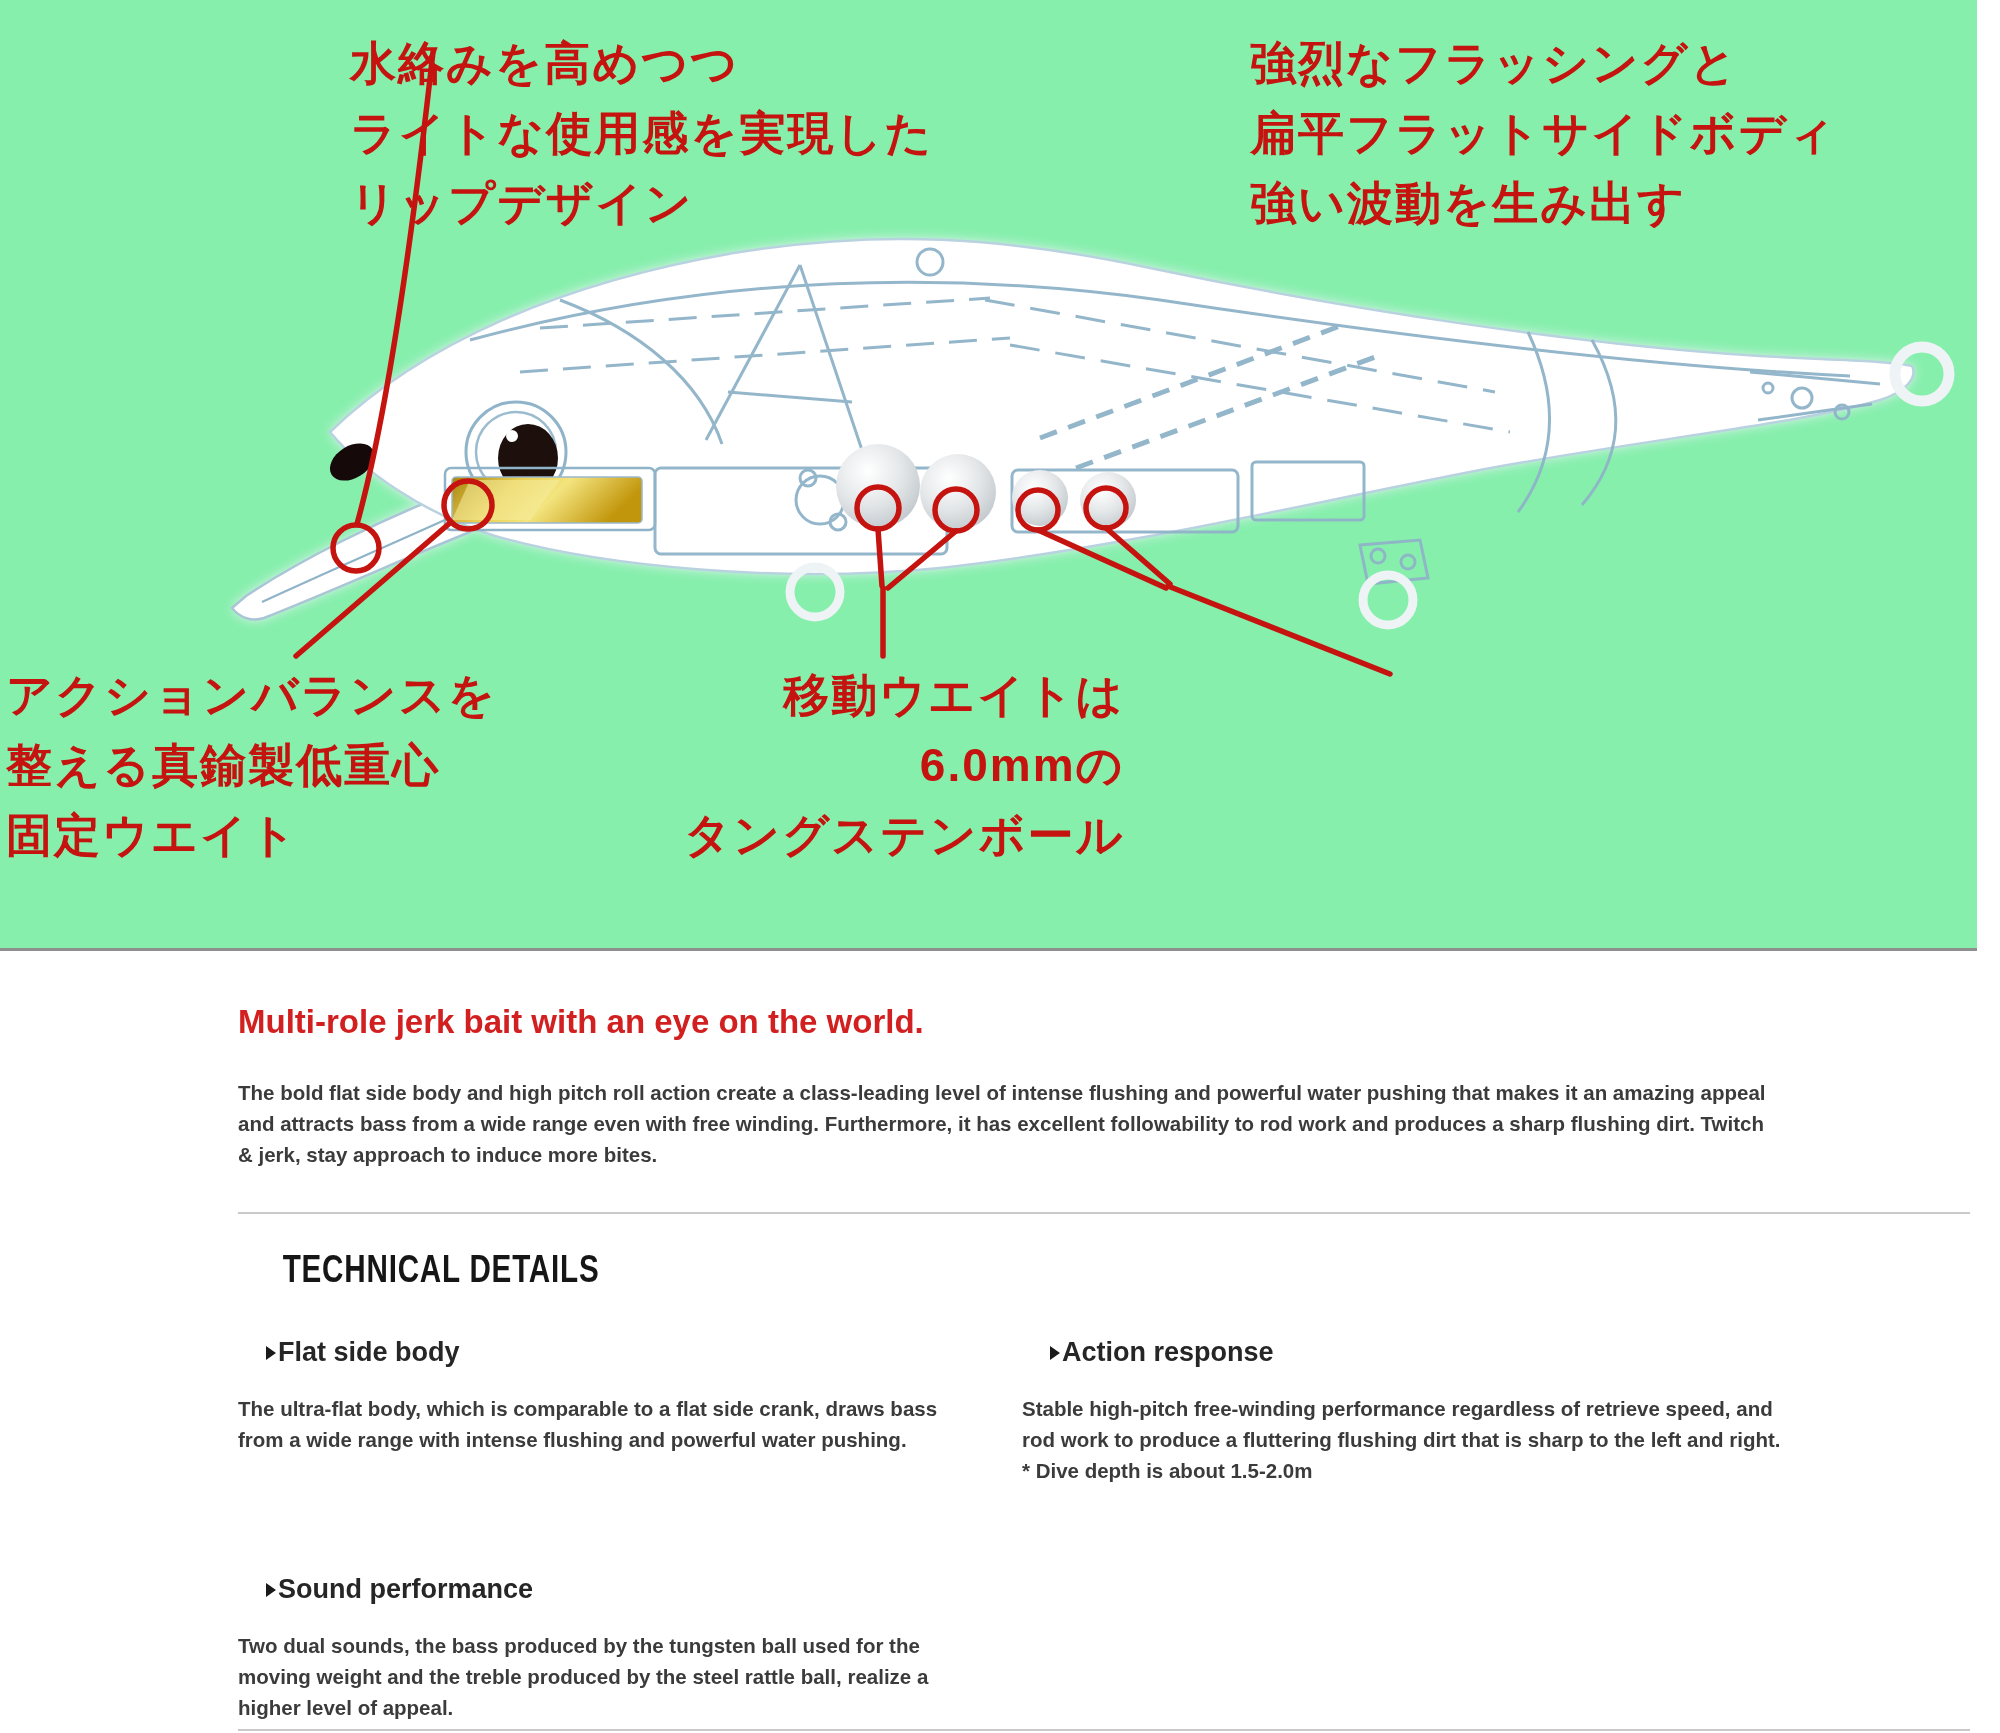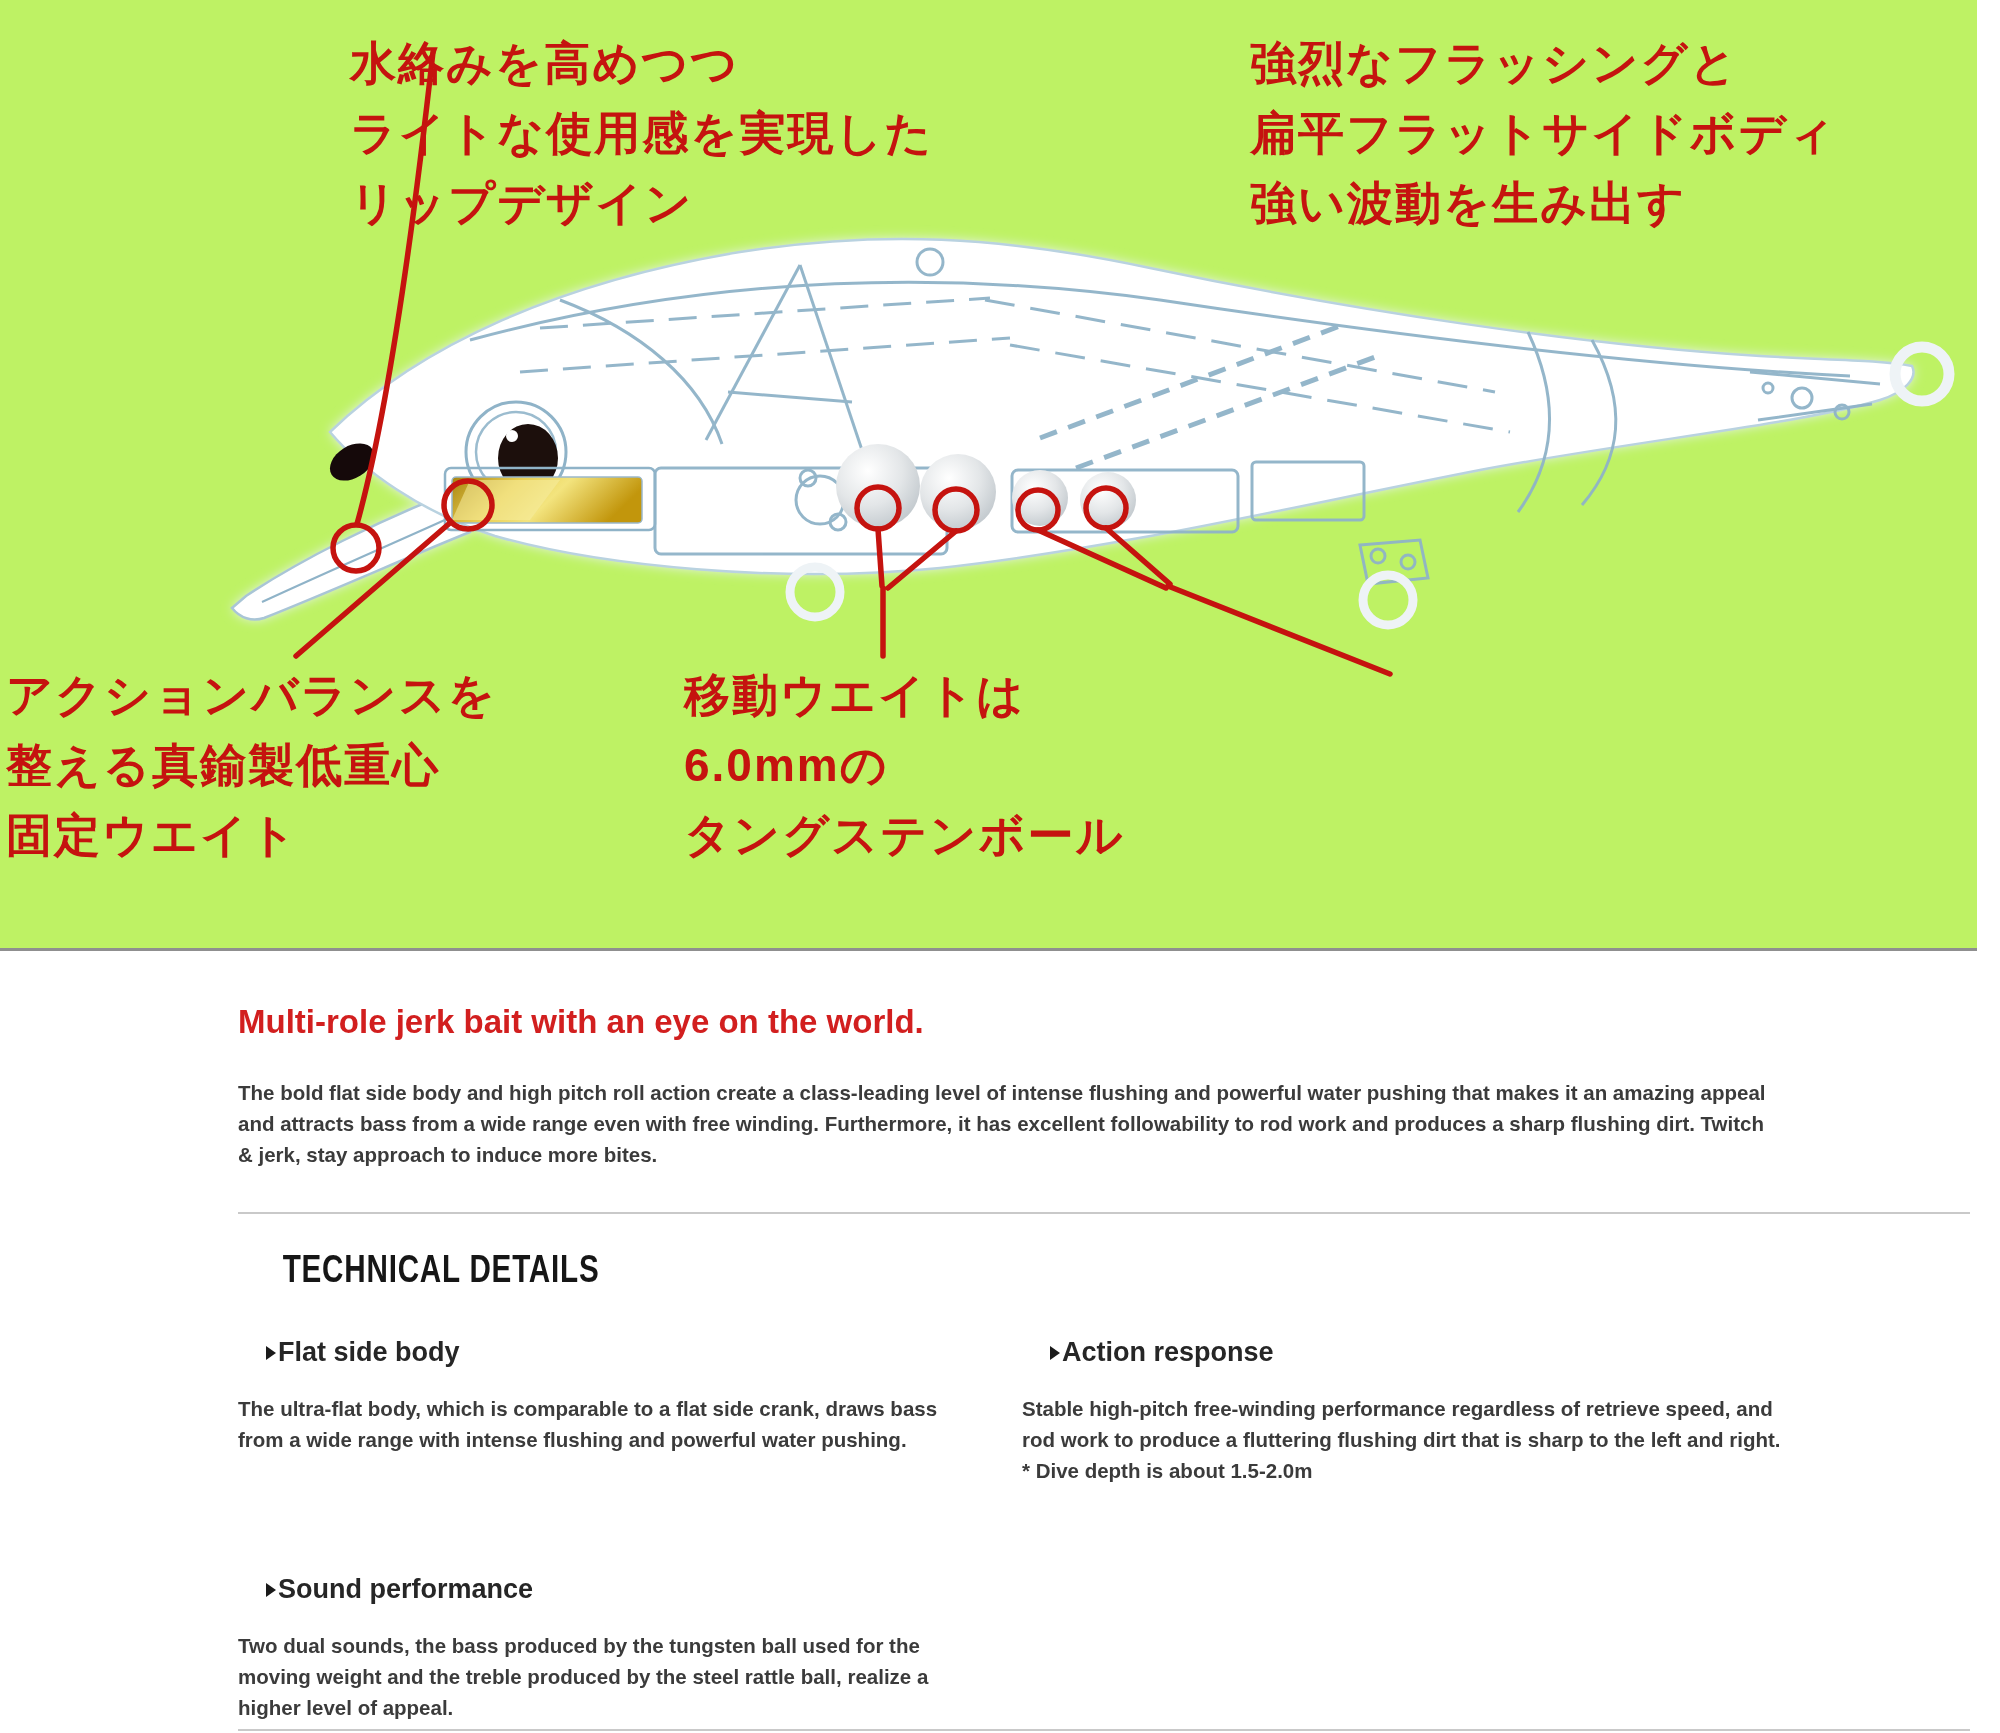--- a/index.html
+++ b/index.html
@@ -4,33 +4,33 @@
 <style>
   html,body{margin:0;padding:0;}
   body{
     width:2000px;height:1733px;overflow:hidden;background:#ffffff;
     font-family:"Liberation Sans","DejaVu Sans",sans-serif;
     position:relative;
   }
   
   .diagram-panel{
     position:absolute;left:0;top:0;width:1977px;height:948px;
-    background:#bef264;border-bottom:3px solid #8f8f8f;overflow:hidden;
+    background:#86efac;border-bottom:3px solid #8f8f8f;overflow:hidden;
   }
   .diagram-panel svg{position:absolute;left:0;top:0;}
   .anno{
     position:absolute;color:#c5130f;font-weight:bold;
     font-size:46px;line-height:70px;letter-spacing:2px;white-space:nowrap;
     font-family:"Liberation Sans","DejaVu Sans",sans-serif;
   }
   .anno div{white-space:nowrap;}
   .anno-tl{left:350px;top:28px;}
   .anno-tr{left:1250px;top:28px;}
   .anno-bl{left:6px;top:660px;}
-  .anno-bm{left:684px;top:660px;}
+  .anno-bm{left:684px;top:660px;text-align:right;}
   .anno-br{left:1394px;top:660px;}
   
   .content{
     position:absolute;left:238px;top:951px;width:1732px;
   }
   .headline{
     margin-top:52px;color:#d21f1f;font-size:33px;font-weight:bold;
   }
   .intro{
     margin-top:36px;max-width:1540px;font-size:20.5px;line-height:31px;

